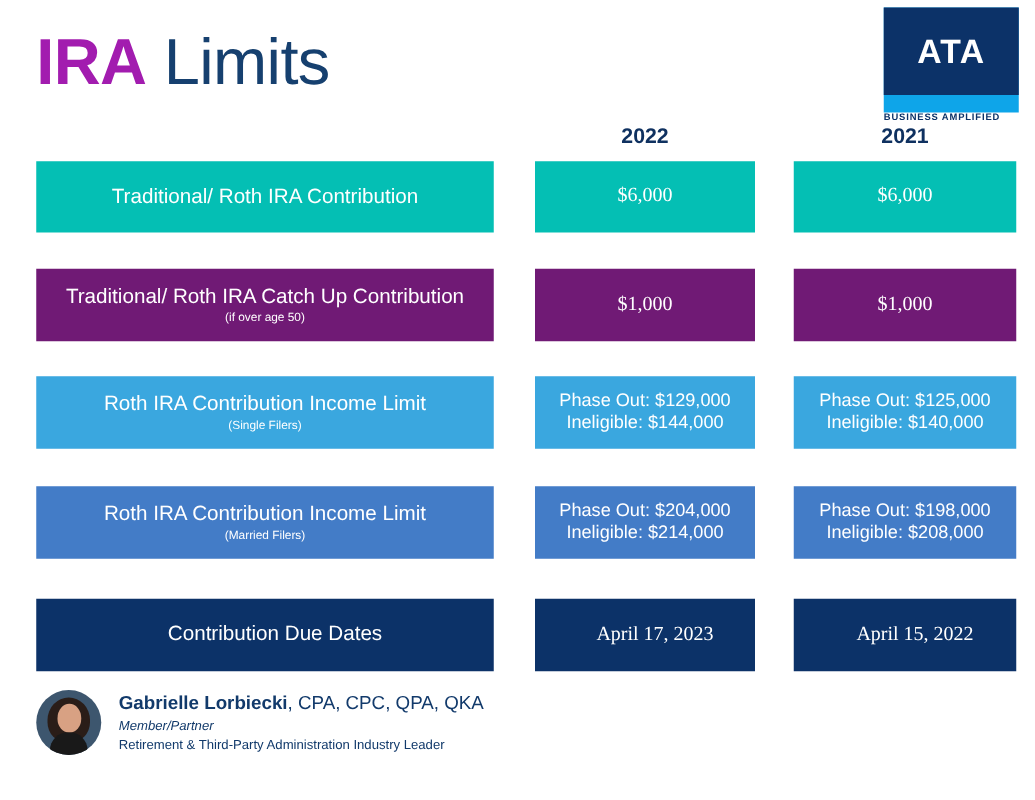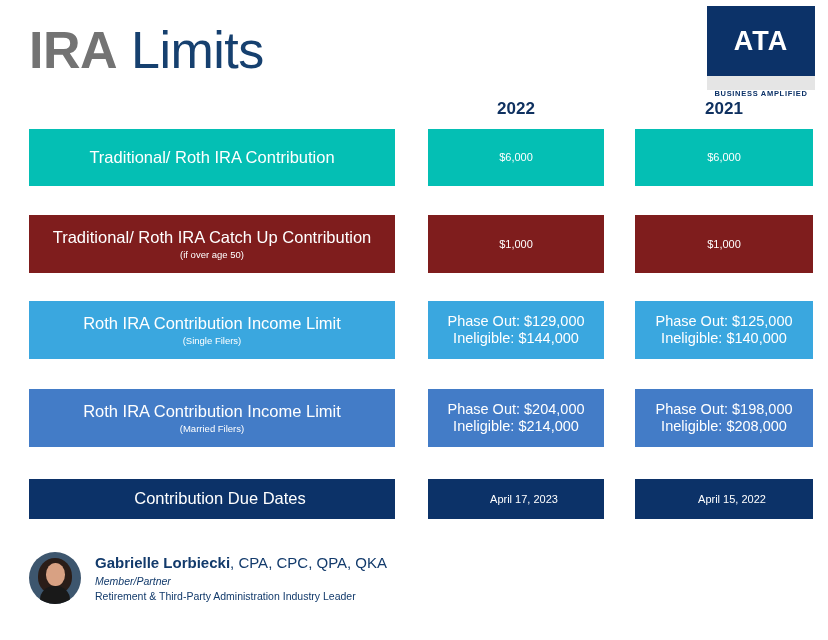--- a/index.html
+++ b/index.html
@@ -13,30 +13,30 @@
 
   
   #page-title {
     position:absolute;
     left:29px; top:20px;
     font-size:52px;
     letter-spacing:-0.5px;
     color:#123a6b;
     white-space:nowrap;
   }
-  #page-title .t-bold { font-weight:bold; color:#737373; }
+  #page-title .t-bold { font-weight:bold; color:#a21caf; }
   #page-title .t-light { font-weight:normal; color:#16406f; }
 
   
   #logo {
     position:absolute;
     left:707px; top:6px;
     width:108px; height:84px;
-    background:#e5e5e5;
-    text-align:center;
+    background:#0ea5e9;
+    text-align:left;
   }
   #logo-box {
     width:108px; height:70px;
     background:#0c3268;
     display:flex; align-items:center; justify-content:center;
   }
   #logo-mark {
     color:#ffffff;
     font-size:27px;
     font-weight:bold;
@@ -78,33 +78,33 @@
     color:#ffffff;
     text-align:center;
     line-height:1.18;
   }
   .cell-label { left:29px; width:366px; }
   .cell-c2    { left:428px; width:176px; }
   .cell-c3    { left:635px; width:178px; }
 
   .lbl-main { font-size:16.5px; }
   .lbl-sub  { font-size:9.5px; margin-top:2px; }
-  .val-main { font-size:11px; }
+  .val-main { font-size:16px;font-family:Liberation Serif, serif; }
   .val-line { font-size:14.5px; }
 
   
   #row1 .cell { top:129px; height:57px; }
   #row2 .cell { top:215px; height:58px; }
   #row3 .cell { top:301px; height:58px; }
   #row4 .cell { top:389px; height:58px; }
-  #row5 .cell { top:479px; height:40px;padding-left:16px; }
+  #row5 .cell { top:479px; height:58px;padding-left:16px; }
 
   
   #row1 .cell { background:#04bfb4; }
-  #row2 .cell { background:#7f1d1d; }
+  #row2 .cell { background:#701a75; }
   #row3 .cell { background:#3aa7df; }
   #row4 .cell { background:#437cc7; }
   #row5 .cell { background:#0c3268; }
 
   
   #footer {
     position:absolute;
     left:29px; top:552px;
     display:flex;
     align-items:center;

